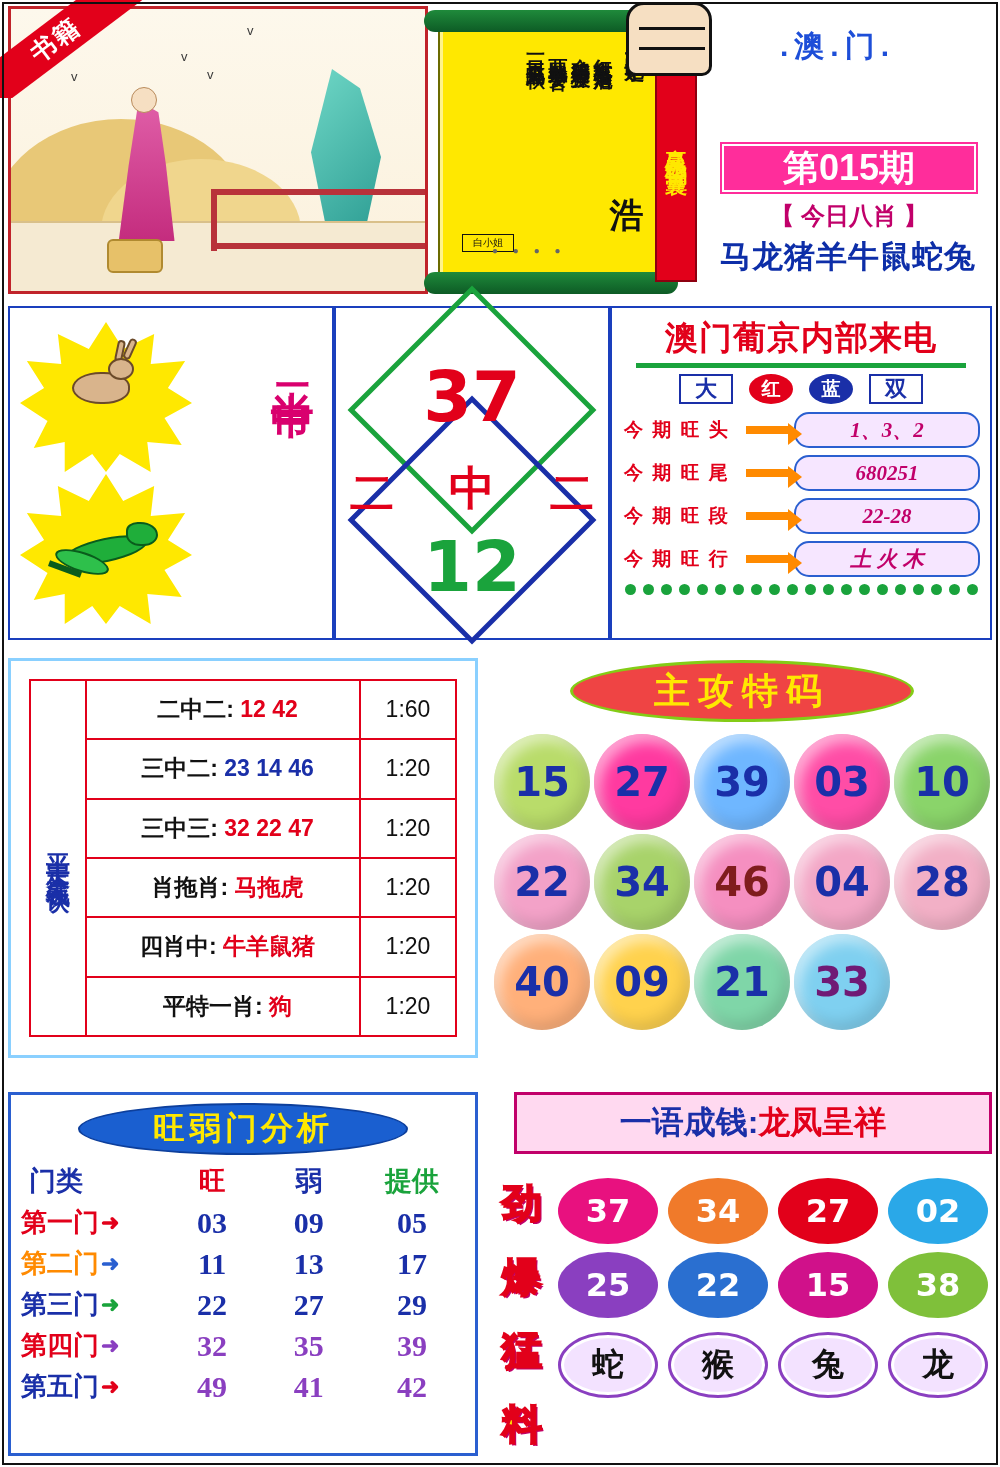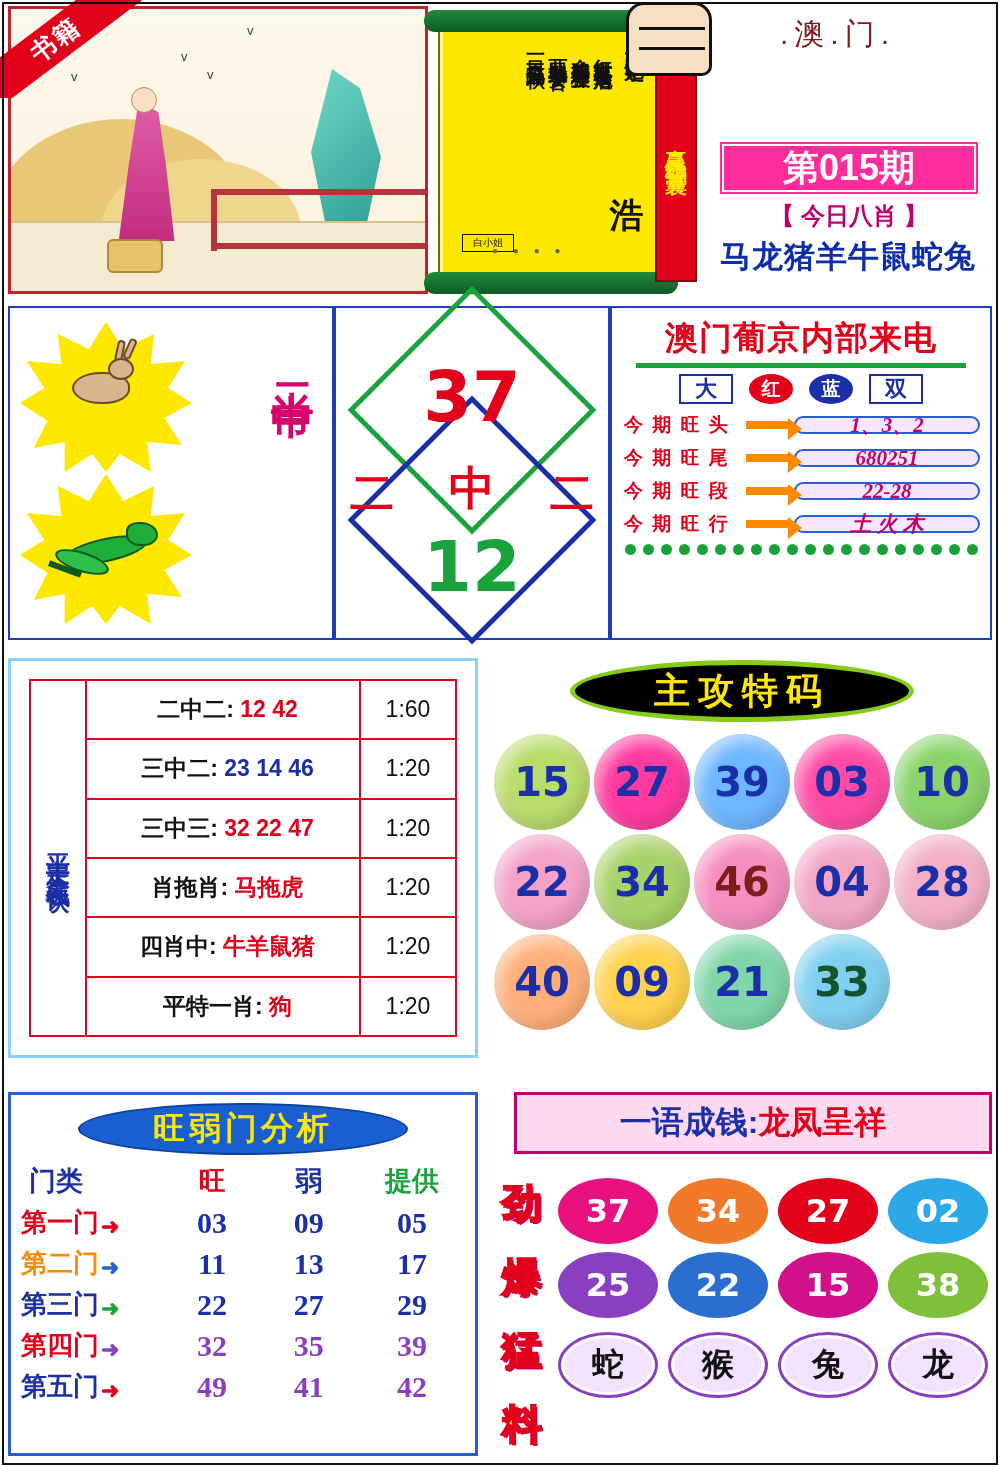--- a/index.html
+++ b/index.html
@@ -136,21 +136,21 @@
     border-top:3px solid #111;
   }
   .fist:after {
     content:""; position:absolute; left:10px; top:42px; width:66px; height:0;
     border-top:3px solid #111;
   }
 
   
   .titleblock { position:absolute; left:700px; top:4px; width:296px; height:292px; }
   .city {
-    position:absolute; left:80px; top:10px; font-size:30px; font-weight:normal; color:#7f1d1d;
+    position:absolute; left:80px; top:22px; font-size:30px; font-weight:bold; color:#1d4ed8;
     letter-spacing:6px;
   }
   .maintitle {
     position:absolute; left:6px; top:48px; width:286px; text-align:center;
     font-size:72px; font-weight:bold; color:#e2001a;
     -webkit-text-stroke:2px #ffe800;
     text-shadow:3px 3px 0 #ffd400, -1px -1px 0 #ffd400;
     letter-spacing:4px; line-height:80px;
     font-family:"DejaVu Sans", sans-serif;
   }
@@ -256,21 +256,21 @@
   .lrow { display:flex; align-items:center; margin-bottom:7px; }
   .llabel { width:120px; font-size:19px; color:#e2001a; font-weight:bold; letter-spacing:2px; }
   .arrow {
     width:42px; height:0; border-top:8px solid #ff8a00; position:relative; margin:0 6px 0 2px;
   }
   .arrow:after {
     content:""; position:absolute; right:-14px; top:-11px;
     border-left:14px solid #ff8a00; border-top:11px solid transparent; border-bottom:11px solid transparent;
   }
   .lval {
-    flex:1; height:18px; border:2px solid #2a5fd0; border-radius:15px;
+    flex:1; height:36px; border:2px solid #2a5fd0; border-radius:15px;
     background:#f6e6ff; color:#c1006a; font-size:21px; font-weight:bold;
     display:flex; align-items:center; justify-content:center;
     font-family:"Liberation Serif", serif; font-style:italic;
   }
   .dotline { display:flex; gap:7px; justify-content:center; margin-top:6px; }
   .dotline i { width:11px; height:11px; border-radius:50%; background:#1aa33c; display:block; }
 
   
   .row3 { position:absolute; left:8px; top:658px; width:984px; height:420px; }
   .tblbox {
@@ -290,21 +290,21 @@
   .tbl .c1 { padding-left:10px; font-size:23px; font-weight:bold; color:#111; }
   .tbl .c1 b.k { color:#111; }
   .tbl .c1 .nums { color:#e2001a; }
   .tbl .c1 .numsb { color:#1a2fa8; }
   .tbl .c2 { width:96px; text-align:center; font-size:23px; color:#111; }
   .rowcenter { text-align:center; }
 
   .attack { position:absolute; left:484px; top:0; width:500px; height:412px; }
   .oval {
     position:absolute; left:78px; top:2px; width:344px; height:62px;
-    border-radius:50%; background:#000000; border:5px solid #84cc16;
+    border-radius:50%; background:#ef4444; border:3px solid #84cc16;
     color:#ffe800; font-size:36px; font-weight:bold;
     display:flex; align-items:center; justify-content:center; letter-spacing:8px;
   }
   .ballgrid {
     position:absolute; left:0; top:76px; width:500px;
     display:grid; grid-template-columns:repeat(5, 96px); gap:4px 4px;
     justify-content:center;
   }
   .ball {
     width:96px; height:96px; border-radius:50%;
@@ -329,21 +329,21 @@
   .ahead {
     display:flex; margin:8px 0 0 0; padding:0 10px;
     font-size:27px; font-weight:bold;
   }
   .ahead div { text-align:center; }
   .ahead .h0 { width:150px; color:#1a2fa8; text-align:left; padding-left:8px; }
   .ahead .h1 { width:96px; color:#e2001a; }
   .ahead .h2 { width:104px; color:#1a2fa8; }
   .ahead .h3 { width:110px; color:#1aa33c; }
   .arow { display:flex; align-items:center; padding:0 10px; margin-top:6px; }
-  .arow .nm { width:150px; font-size:26px; font-weight:bold; display:flex; align-items:flex-end; }
+  .arow .nm { width:150px; font-size:26px; font-weight:bold; display:flex; align-items:center; }
   .arow .nm .ar { margin-left:2px; font-size:22px; }
   .arow .v { width:96px; text-align:center; font-size:30px; font-weight:bold; font-family:"Liberation Serif", serif; }
   .arow .v2 { width:104px; text-align:center; font-size:30px; font-weight:bold; font-family:"Liberation Serif", serif; }
   .arow .v3 { width:110px; text-align:center; font-size:30px; font-weight:bold; font-family:"Liberation Serif", serif; }
 
   .right4 { position:absolute; left:484px; top:0; width:500px; height:364px; }
   .phrase {
     position:absolute; left:22px; top:0; width:478px; height:62px;
     background:#ffd9f0; border:3px solid #c1006a;
     display:flex; align-items:center; justify-content:center;
@@ -591,21 +591,21 @@
         <div class="ball" style="background:#ff4da6;color:#1a2fa8">03</div>
         <div class="ball" style="background:#8ad46a;color:#1a2fa8">10</div>
         <div class="ball" style="background:#f3a2c8;color:#1a2fa8">22</div>
         <div class="ball" style="background:#a8d36a;color:#1a2fa8">34</div>
         <div class="ball" style="background:#f58fc0;color:#7f1d1d">46</div>
         <div class="ball" style="background:#f3a7c6;color:#1a2fa8">04</div>
         <div class="ball" style="background:#f2b0c6;color:#1a2fa8">28</div>
         <div class="ball" style="background:#ffb07a;color:#1a2fa8">40</div>
         <div class="ball" style="background:#ffd24d;color:#1a2fa8">09</div>
         <div class="ball" style="background:#7fd6a8;color:#1a2fa8">21</div>
-        <div class="ball" style="background:#7fd0f0;color:#14532d">33</div>
+        <div class="ball" style="background:#7fd0f0;color:#701a75">33</div>
       </div>
     </div>
   </div>
 
   <div class="row4">
 
     <div class="analysis">
       <div class="aoval">旺弱门分析</div>
       <div class="ahead">
         <div class="h0">门类</div>

